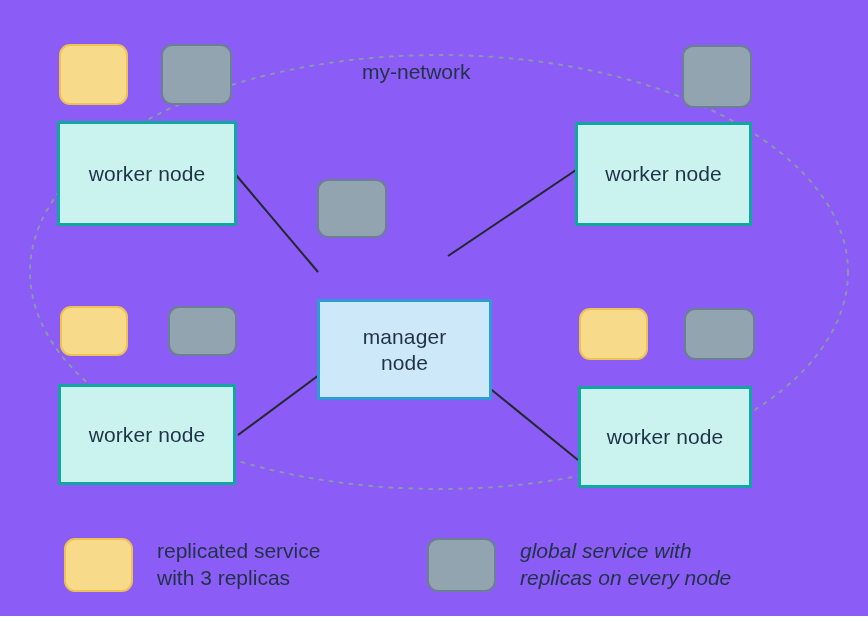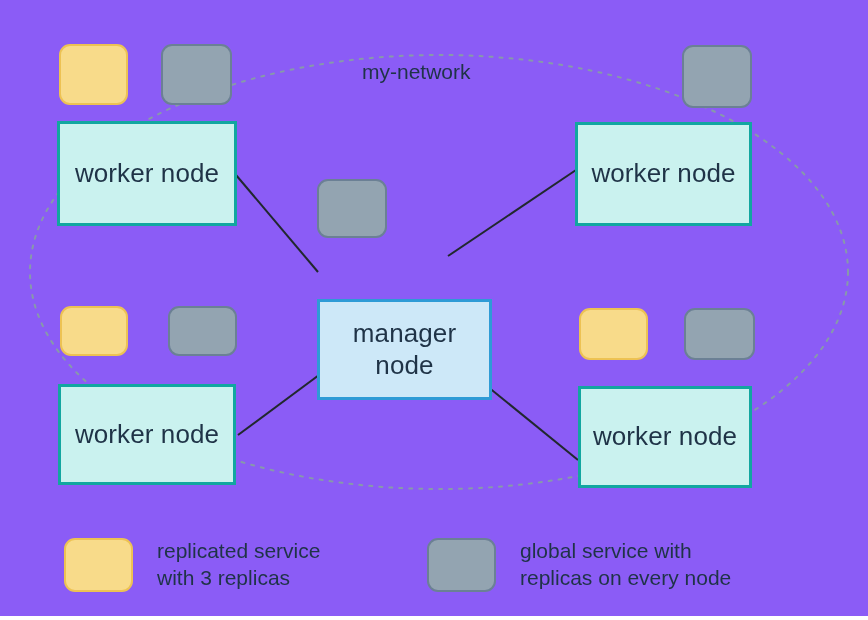--- a/index.html
+++ b/index.html
@@ -25,21 +25,21 @@
     height: 620px;
     pointer-events: none;
   }
   .node-box {
     position: absolute;
     box-sizing: border-box;
     display: flex;
     align-items: center;
     justify-content: center;
     text-align: center;
-    font-size: 26px;
+    font-size: 21px;
     line-height: 1.22;
     color: #1f3347;
     letter-spacing: 0.1px;
   }
   .worker-node {
     background: #caf2ef;
     border: 3px solid #12a6a0;
   }
   .manager-node {
     background: #cde8f8;
@@ -134,19 +134,19 @@
   <div class="node-box worker-node" style="left:578px; top:386px; width:174px; height:102px;">
     <span>worker node</span>
   </div>
 
   <div class="legend-row" style="left:64px; top:538px;">
     <div class="legend-swatch chip-replicated"></div>
     <div class="legend-text">replicated service
 with 3 replicas</div>
   </div>
 
-  <div class="legend-row" style="left:427px; top:538px;">
+  <div class="legend-row" style="left:427px; top:538px;font-style:italic;">
     <div class="legend-swatch chip-global"></div>
     <div class="legend-text">global service with
 replicas on every node</div>
   </div>
 
 </div>
 
 </body></html>

